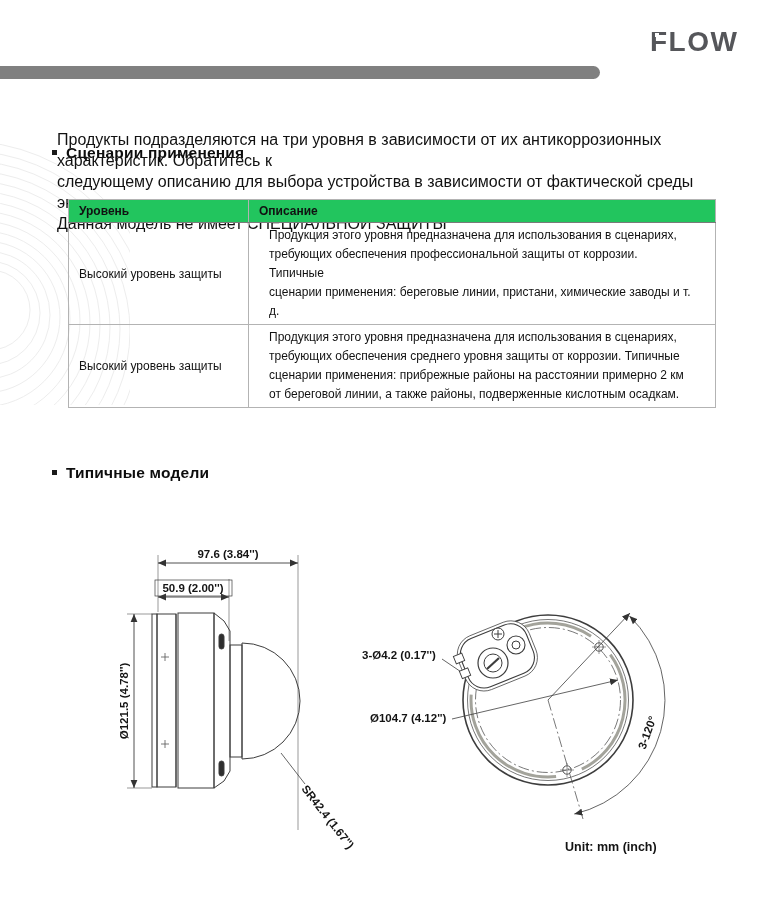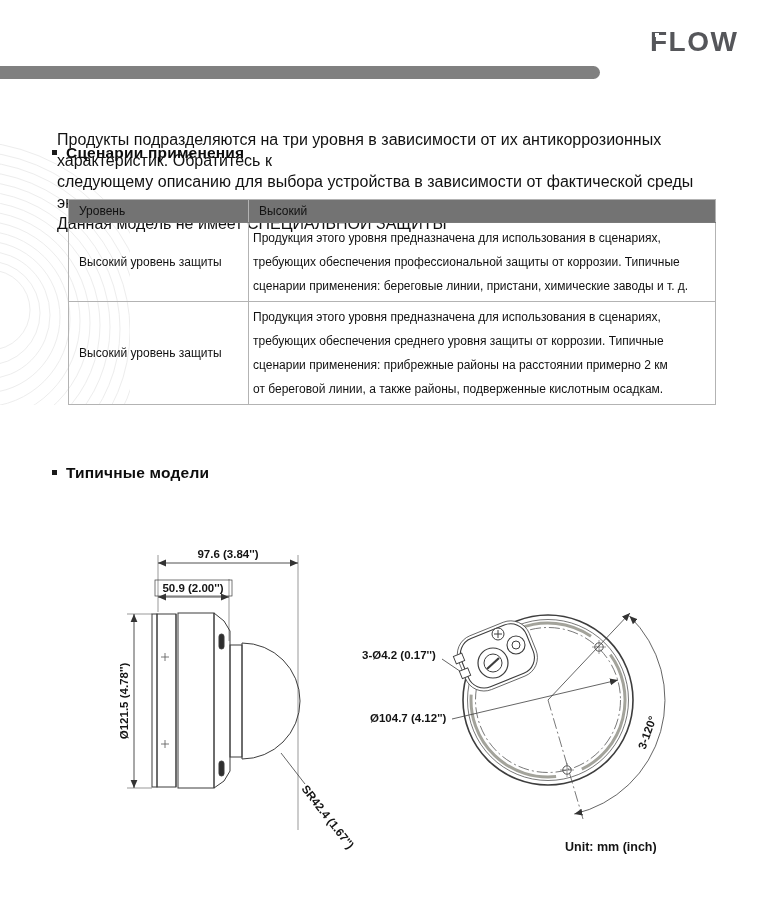--- a/index.html
+++ b/index.html
@@ -35,27 +35,27 @@
     position:absolute; left:57px; top:129px; width:660px;
     font-size:16px; line-height:21px; color:#111; white-space:pre-line;
   }
   
   table.levels {
     position:absolute; left:68px; top:199px; width:648px;
     border-collapse:collapse; font-size:12px; color:#111;
     border:1px solid #b3b3b3;
   }
   table.levels th {
-    background:#737373; text-align:left; font-weight:normal;
+    background:#22c55e; text-align:left; font-weight:bold;
     padding:4px 10px; border:1px solid #b3b3b3; border-bottom:1px solid #7a7a7a;
     height:22px;
   }
   table.levels td { border:1px solid #b3b3b3; vertical-align:middle; }
   td.level-cell { width:180px; padding:19px 10px; }
-  td.desc-cell { padding:3px 4px; line-height:24px; white-space:pre-line; }
+  td.desc-cell { padding:3px 20px; line-height:19px; white-space:pre-line; }
   .models-list {
     position:absolute; left:55px; top:449px; font-size:12px; line-height:22px;
     color:#111; white-space:pre-line;
   }
   .drawing { position:absolute; left:0; top:540px; }
   .drawing text { font-family:"Liberation Sans", sans-serif; font-weight:bold; fill:#141414; }
 </style>
 </head>
 <body>
 
@@ -89,21 +89,21 @@
 
   <div class="sec-title" style="top:104px;">Сценарии применения</div>
   <div class="intro-text">Продукты подразделяются на три уровня в зависимости от их антикоррозионных характеристик. Обратитесь к
 следующему описанию для выбора устройства в зависимости от фактической среды эксплуатации.
 Данная модель не имеет СПЕЦИАЛЬНОЙ ЗАЩИТЫ</div>
 
   <table class="levels">
     <tbody>
         <tr>
       <th>Уровень</th>
-      <th>Высокий</th>
+      <th>Описание</th>
     </tr>
     <tr>
       <td class="level-cell">Высокий уровень защиты</td>
       <td class="desc-cell">Продукция этого уровня предназначена для использования в сценариях,
 требующих обеспечения профессиональной защиты от коррозии. Типичные
 сценарии применения: береговые линии, пристани, химические заводы и т. д.</td>
     </tr>
     <tr>
       <td class="level-cell">Высокий уровень защиты</td>
       <td class="desc-cell">Продукция этого уровня предназначена для использования в сценариях,

